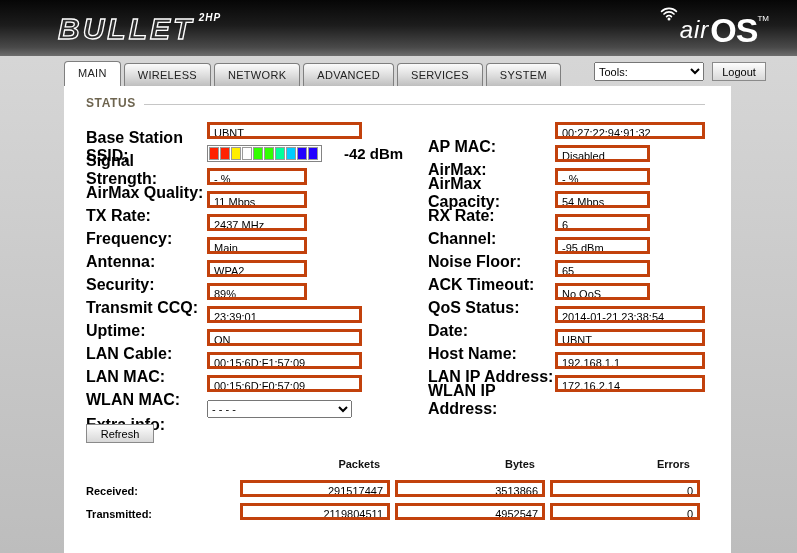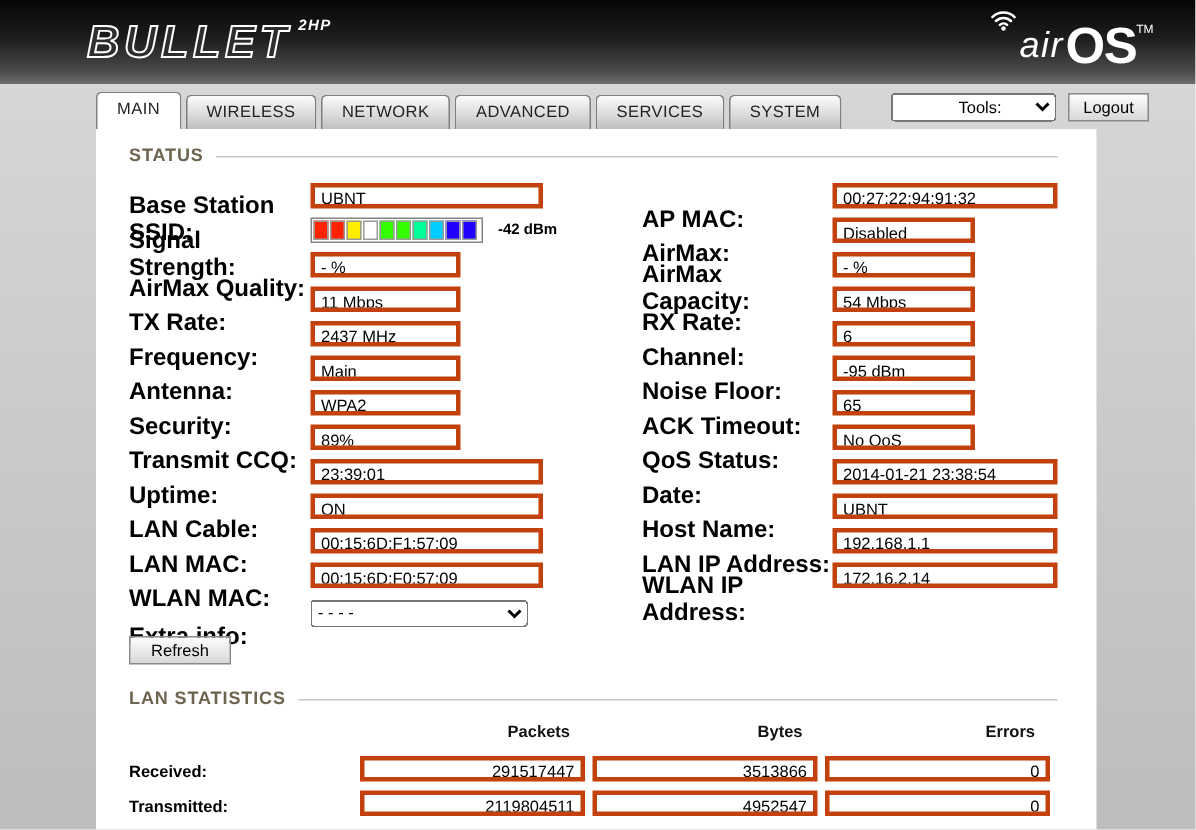--- a/index.html
+++ b/index.html
@@ -30,21 +30,21 @@
   .navrow { position:absolute; left:0; top:60px; width:100%; height:26px; display:flex; align-items:flex-end; }
   .tabs { margin-left:64px; display:flex; align-items:flex-end; }
   .tab {
     font-size:11px; color:#222; padding:5px 13px 5px; margin-right:3px; cursor:pointer;
     background:linear-gradient(180deg,#fbfbfb 0%,#dcdcdc 55%,#bfbfbf 100%);
     border:1px solid #7f7f7f; border-bottom:none; border-radius:4px 4px 0 0;
     letter-spacing:0.3px;
   }
   .tab.active { background:#ffffff; position:relative; z-index:3; padding-bottom:7px; }
   .nav-right { margin-left:auto; margin-right:31px; display:flex; align-items:center; gap:8px; padding-bottom:5px; }
-  .tools-select { width:110px; height:19px; font-size:11px; font-family:"Liberation Sans",sans-serif;padding-left:40px; }
+  .tools-select { width:110px; height:19px; font-size:11px; font-family:"Liberation Sans",sans-serif; }
   .logout-btn {
     width:54px; height:19px; font-size:11px; font-family:"Liberation Sans",sans-serif;
     background:linear-gradient(180deg,#fdfdfd,#d8d8d8); border:1px solid #8a8a8a; cursor:pointer;
   }
   
   .content {
     position:absolute; left:64px; top:86px; width:667px; height:467px;
     background:#ffffff; padding:10px 26px 0 22px; overflow:hidden; z-index:2;
   }
   .section-head { display:flex; align-items:center; margin-bottom:4px; }
@@ -57,21 +57,21 @@
   .lbl.right { width:127px; }
   .val.left { width:221px; display:flex; align-items:center; }
   .val.right { flex:1; display:flex; align-items:flex-end; }
   .field {
     border:3px solid #c2410c; background:#fff; height:17px; font-size:11px;
     line-height:15px; padding:1px 4px 0; overflow:hidden; white-space:nowrap;
   }
   .w155{width:155px} .w100{width:100px} .w150{width:150px} .w95{width:95px}
   .sig-box { border:1px solid #848484; background:#fff; height:17px; width:115px; display:flex; align-items:center; padding:0 1px; gap:1px; }
   .seg { width:10px; height:13px; border:1px solid #9a9a9a; }
-  .sig-text { font-size:10px; font-weight:bold; margin-left:10px; }
+  .sig-text { font-size:15px; font-weight:bold; margin-left:22px; }
   .extra-select { width:145px; height:18px; font-size:11px; font-family:"Liberation Sans",sans-serif; }
   .refresh-row { display:flex; justify-content:flex-start; margin-top:4px; height:20px; }
   .refresh-btn {
     width:68px; height:19px; font-size:11px; font-family:"Liberation Sans",sans-serif;
     background:linear-gradient(180deg,#fdfdfd,#d8d8d8); border:1px solid #8a8a8a; cursor:pointer;
   }
   
   .stats-block { margin-top:14px; }
   .stats-header { display:flex; margin-top:10px; height:16px; }
   .stats-header .spacer { width:154px; }
@@ -286,24 +286,20 @@
       <div class="val right"></div>
     </div>
 
   </div>
 
   <div class="refresh-row">
     <button class="refresh-btn">Refresh</button>
   </div>
 
   <div class="stats-block">
-    <div class="section-head">
-      <span class="section-title">LAN STATISTICS</span>
-      <span class="section-line"></span>
-    </div>
     <div class="stats-header">
       <div class="spacer"></div>
       <div class="hcell">Packets</div>
       <div class="hcell">Bytes</div>
       <div class="hcell">Errors</div>
     </div>
     <div class="stats-row">
       <div class="slbl">Received:</div>
       <div class="field">291517447</div>
       <div class="field">3513866</div>

